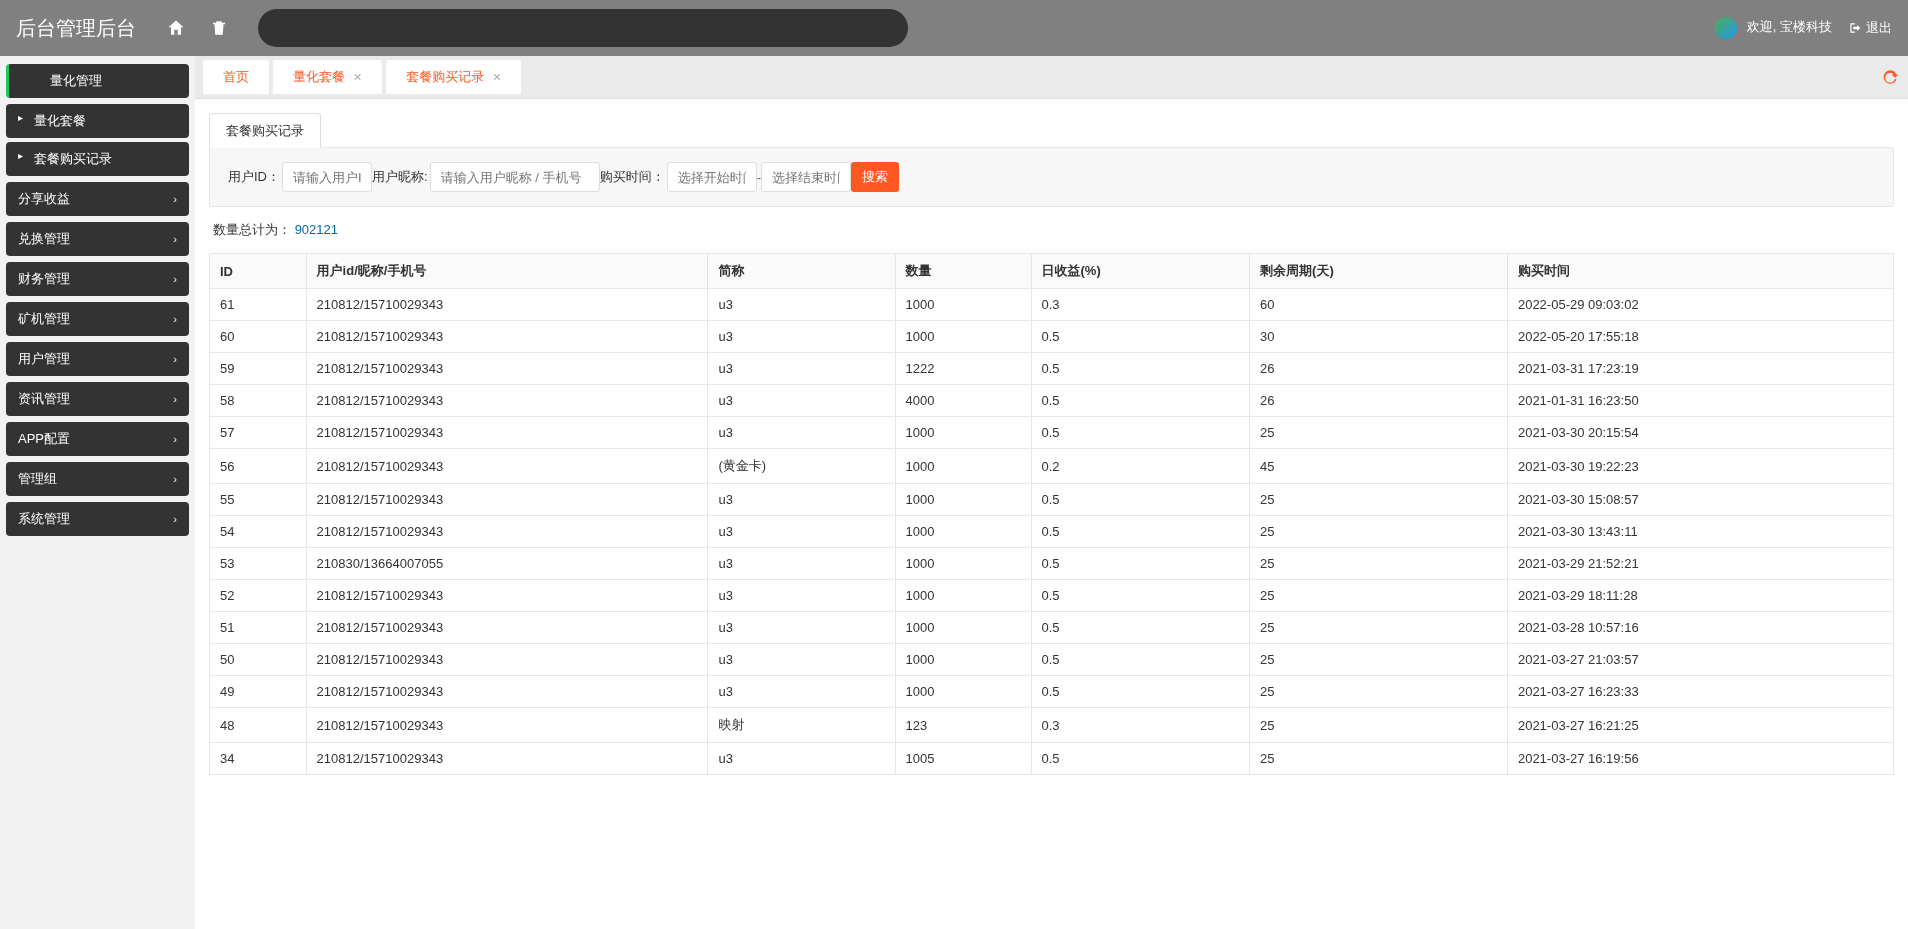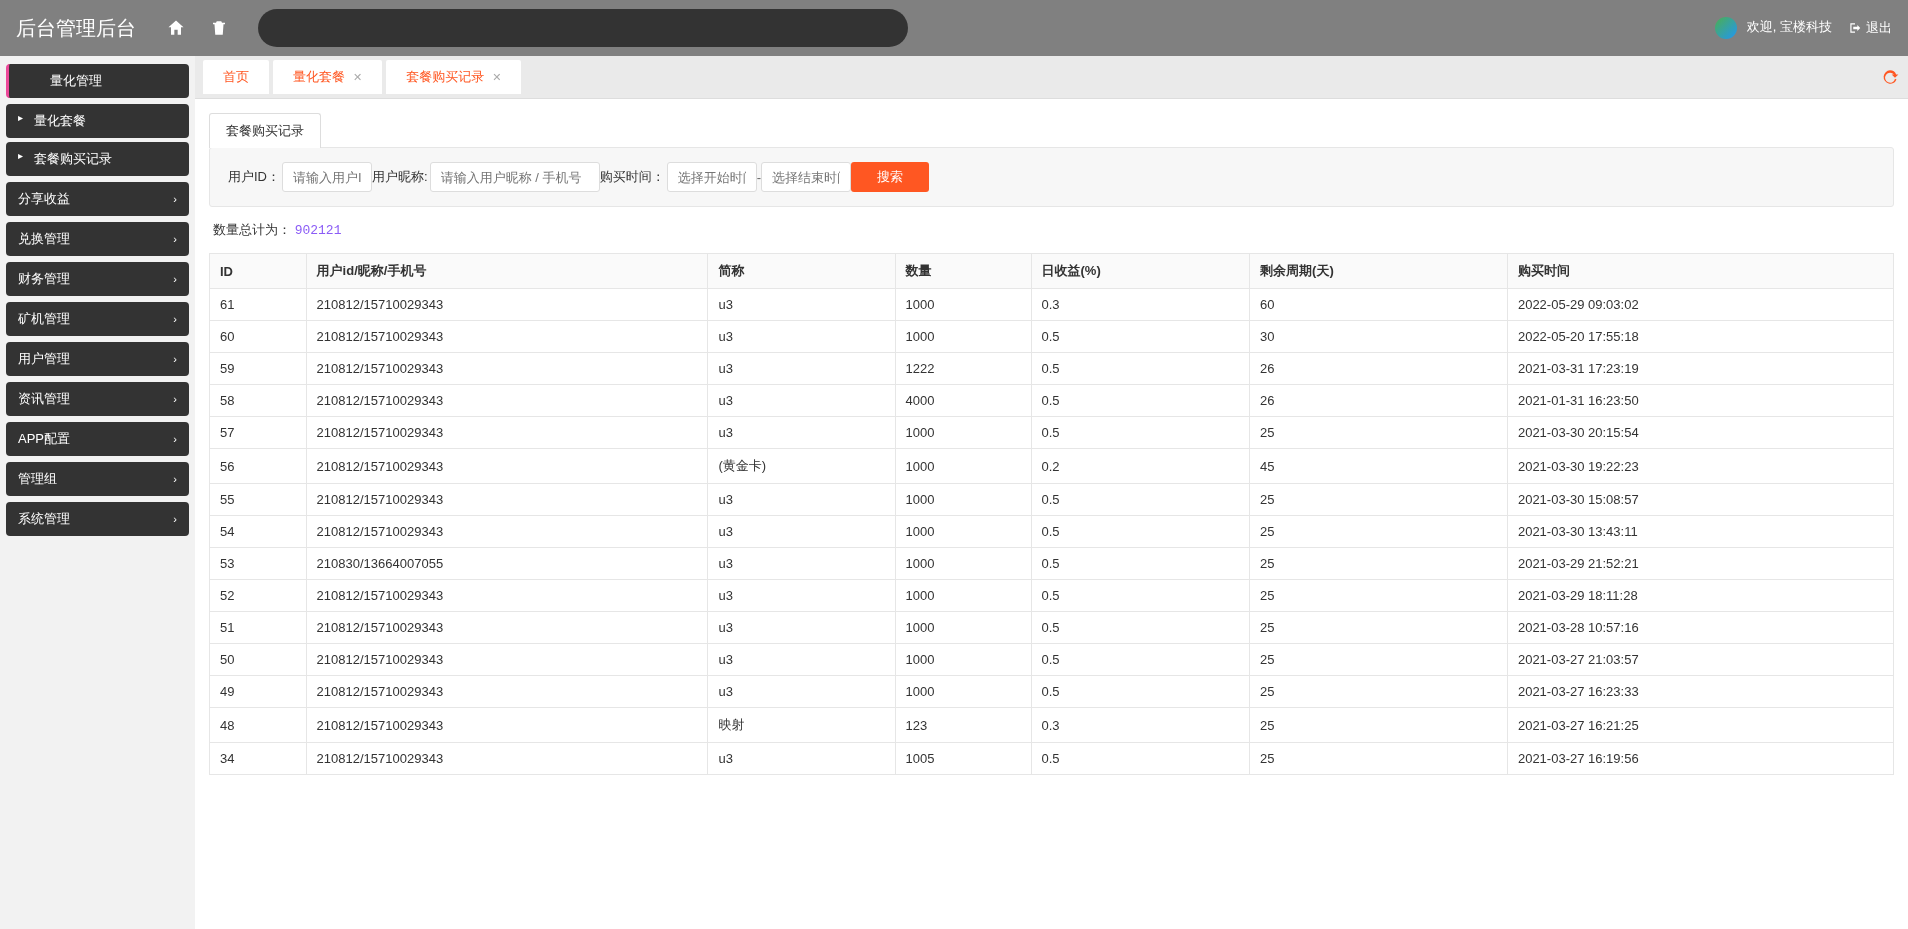--- a/index.html
+++ b/index.html
@@ -9,42 +9,42 @@
 .header-icons { display: flex; gap: 24px; align-items: center; }
 .header-icon { color: #fff; font-size: 18px; cursor: pointer; }
 .header-search { margin-left: 30px; background: #333; border-radius: 20px; height: 38px; width: 650px; border: none; padding: 0 16px; color: #fff; }
 .header-right { margin-left: auto; display: flex; align-items: center; gap: 16px; color: #fff; font-size: 13px; }
 .avatar { width: 22px; height: 22px; border-radius: 50%; background: linear-gradient(135deg,#4caf50,#2196f3); display: inline-block; vertical-align: middle; margin-right: 6px; }
 .logout { cursor: pointer; display: flex; align-items: center; gap: 4px; }
 
 .container { display: flex; height: calc(100vh - 56px); }
 .sidebar { width: 195px; background: #f2f2f2; padding: 8px 6px; overflow-y: auto; }
 .menu-item { background: #333; color: #fff; border-radius: 4px; padding: 8px 12px; margin-bottom: 6px; display: flex; justify-content: space-between; align-items: center; cursor: pointer; font-size: 13px; }
-.menu-item.active { border-left: 3px solid #ec4899; padding-left: 41px; }
+.menu-item.active { border-left: 3px solid #22c55e; padding-left: 41px; }
 .submenu { padding-left: 0; margin-bottom: 6px; }
 .submenu-item { background: #333; color: #fff; border-radius: 4px; padding: 8px 12px 8px 28px; margin-bottom: 4px; cursor: pointer; font-size: 13px; position: relative; }
 .submenu-item::before { content: "▸"; position: absolute; left: 12px; font-size: 10px; }
 .chev { font-size: 11px; }
 
 .main { flex: 1; background: #fff; overflow-y: auto; padding: 0; }
 .tabs-bar { background: #eaeaea; display: flex; align-items: center; padding: 4px 8px; border-bottom: 1px solid #ddd; }
 .tab { background: #fff; padding: 8px 20px; margin-right: 4px; cursor: pointer; font-size: 13px; color: #ff5722; border-radius: 2px 2px 0 0; position: relative; display: flex; align-items: center; gap: 8px; }
 .tab.active { color: #ff5722; }
 .tab-close { color: #aaa; font-size: 11px; }
 .refresh-icon { margin-left: auto; color: #ff5722; font-size: 18px; cursor: pointer; }
 
 .content { padding: 14px; }
 .panel-tab { display: inline-block; border: 1px solid #ddd; border-bottom: none; padding: 8px 16px; background: #fff; font-size: 13px; border-radius: 3px 3px 0 0; }
 .search-panel { background: #f7f7f7; border: 1px solid #e6e6e6; border-radius: 3px; padding: 14px 18px; margin-top: -1px; display: flex; align-items: center; flex-wrap: wrap; }
 .search-panel label { font-size: 13px; margin-right: 2px; }
 .search-panel input { border: 1px solid #ddd; border-radius: 3px; padding: 6px 10px; font-size: 13px; height: 30px; }
 .search-panel .dash { color: #666; }
-.btn-search { background: #ff5722; color: #fff; border: none; border-radius: 3px; padding: 6px 26px; cursor: pointer; font-size: 13px; height: 30px; }
+.btn-search { background: #ff5722; color: #fff; border: none; border-radius: 3px; padding: 6px 11px; cursor: pointer; font-size: 13px; height: 30px; }
 .total-row { padding: 14px 4px; font-size: 13px; }
-.total-row .num { color: #8b5cf6; font-family: Liberation Mono, monospace; }
+.total-row .num { color: #0369a1; }
 
 table { width: 100%; border-collapse: collapse; font-size: 13px; }
 th, td { border: 1px solid #e6e6e6; padding: 8px 10px; text-align: left; }
 th { background: #fafafa; font-weight: 600; }
 
 svg { display: block; }
 </style>
 </head>
 <body>
 

